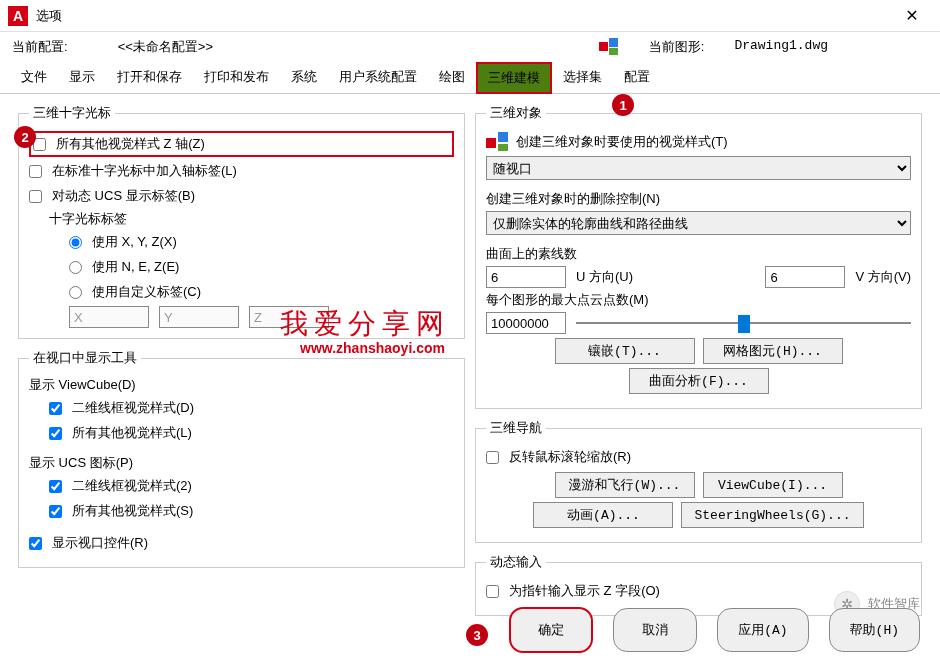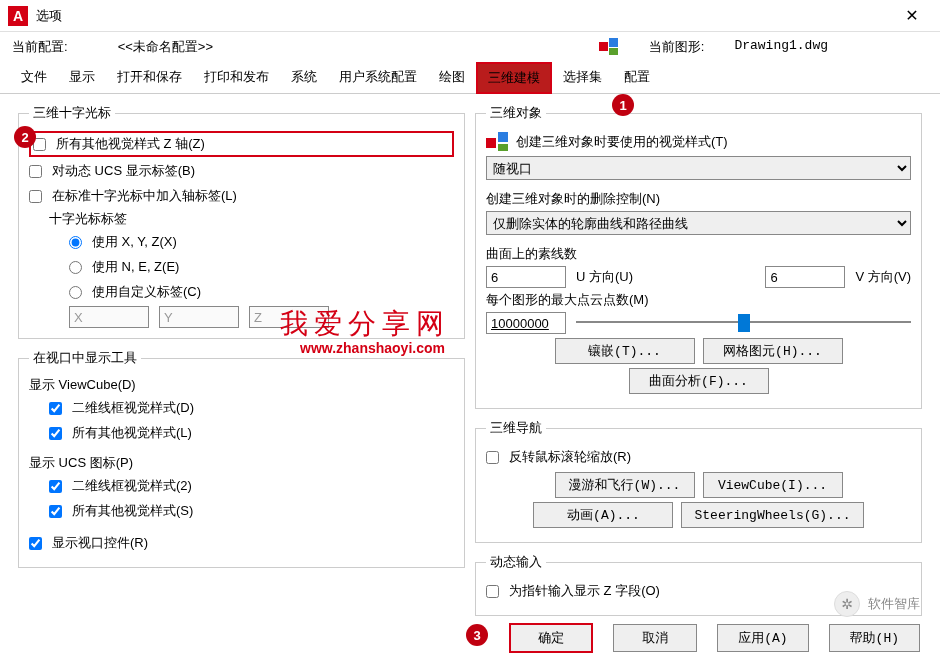--- a/index.html
+++ b/index.html
@@ -7,43 +7,43 @@
 .titlebar { height: 32px; display: flex; align-items: center; padding: 0 8px; border-bottom: 1px solid #e0e0e0; }
 .app-icon { width: 20px; height: 20px; background: #d40014; color: #fff; display: flex; align-items: center; justify-content: center; font-weight: bold; font-size: 14px; margin-right: 8px; }
 .title { flex: 1; }
 .close-btn { width: 40px; height: 30px; display: flex; align-items: center; justify-content: center; cursor: pointer; font-size: 16px; }
 .topinfo { display: flex; padding: 6px 12px; background: #fff; }
 .topinfo-left { flex: 1; display: flex; gap: 50px; }
 .topinfo-right { display: flex; gap: 30px; padding-right: 100px; }
 .drawing-icon { width: 20px; height: 18px; display: inline-block; }
 .tabs { display: flex; padding: 0 10px; border-bottom: 1px solid #ccc; }
 .tab { padding: 5px 10px; cursor: pointer; border: 1px solid transparent; position: relative; }
-.tab.active { border: 1px solid #ccc; border-bottom: 1px solid #fff; background: #b91c1c; margin-bottom: -1px; }
+.tab.active { border: 1px solid #ccc; border-bottom: 1px solid #fff; background: #4d7c0f; margin-bottom: -1px; }
 .hl-red { border: 2px solid #d40014 !important; }
 .content { display: flex; padding: 10px 18px; gap: 10px; }
 .col { flex: 1; }
 fieldset { border: 1px solid #ccc; padding: 6px 10px 10px 10px; margin: 0 0 10px 0; }
 legend { padding: 0 4px; }
 .row { display: flex; align-items: center; gap: 6px; margin: 3px 0; min-height: 22px; }
 .indent1 { padding-left: 20px; }
 .indent2 { padding-left: 40px; }
 input[type=checkbox], input[type=radio] { margin: 0 4px 0 0; }
 input[type=text] { border: 1px solid #888; padding: 2px 4px; height: 22px; }
 select { width: 100%; border: 1px solid #888; padding: 2px; height: 24px; background: #efefef; }
 .btn { border: 1px solid #888; background: #efefef; padding: 3px 12px; cursor: pointer; min-width: 140px; text-align: center; font-family: "Microsoft YaHei", SimSun, monospace; }
 .btn-row { display: flex; gap: 8px; justify-content: center; margin: 4px 0; }
 .xyz-inputs { display: flex; gap: 10px; margin-left: 40px; }
 .xyz-inputs input { width: 80px; color: #999; }
 .subhead { margin: 3px 0; }
 .section-gap { margin-top: 10px; }
 .footer { position: absolute; bottom: 14px; right: 20px; display: flex; gap: 20px; align-items: center; }
-.footer .btn { min-width: 84px; padding: 4px 20px; }
+.footer .btn { min-width: 84px; padding: 12px 20px; border-radius: 14px; }
 .iso-row { display: flex; align-items: center; gap: 10px; margin: 3px 0; }
 .iso-row input[type=text] { width: 80px; }
-.slider-wrap { display: flex; align-items: flex-start; gap: 10px; margin: 3px 0; text-decoration: underline; }
+.slider-wrap { display: flex; align-items: center; gap: 10px; margin: 3px 0; }
 .slider-wrap input[type=text] { width: 80px; }
 .slider { flex: 1; height: 20px; position: relative; background: linear-gradient(to right, transparent 0, transparent 100%); }
 .slider-track { position: absolute; top: 9px; left: 0; right: 0; height: 2px; background: #888; }
 .slider-thumb { position: absolute; top: 2px; left: 50%; width: 12px; height: 18px; background: #0078d7; transform: translateX(-50%); }
 .badge { position: absolute; width: 22px; height: 22px; border-radius: 50%; background: #c00010; color: #fff; display: flex; align-items: center; justify-content: center; font-weight: bold; font-size: 13px; z-index: 10; }
 .watermark1 { position: absolute; left: 280px; top: 305px; color: #d40014; font-size: 28px; font-weight: normal; letter-spacing: 6px; z-index: 5; pointer-events: none; }
 .watermark2 { position: absolute; left: 300px; top: 340px; color: #d40014; font-size: 14px; font-weight: bold; z-index: 5; pointer-events: none; }
 .brand { position: absolute; right: 20px; bottom: 50px; display: flex; align-items: center; gap: 8px; color: #888; font-size: 16px; }
 .brand-icon { width: 26px; height: 26px; border-radius: 50%; background: #eee; border: 1px solid #ddd; display: flex; align-items: center; justify-content: center; font-size: 14px; color: #888; }
 .obj3d-icon { width: 24px; height: 20px; display: inline-block; vertical-align: middle; }
@@ -97,25 +97,25 @@
 <div class="content">
   <div class="col">
     <fieldset>
       <legend>三维十字光标</legend>
       <div class="row hl-red" style="padding:2px;">
         <input type="checkbox" style="">
         <span>所有其他视觉样式 Z 轴(Z)</span>
       </div>
       <div class="row">
         <input type="checkbox" style="">
+        <span>在标准十字光标中加入轴标签(L)</span>
+      </div>
+      <div class="row">
+        <input type="checkbox" style="">
         <span>对动态 UCS 显示标签(B)</span>
-      </div>
-      <div class="row">
-        <input type="checkbox" style="">
-        <span>在标准十字光标中加入轴标签(L)</span>
       </div>
       <div class="subhead indent1">十字光标标签</div>
       <div class="row indent2">
         <input type="radio" name="crl" checked="" style="">
         <span>使用 X, Y, Z(X)</span>
       </div>
       <div class="row indent2">
         <input type="radio" name="crl" style="">
         <span>使用 N, E, Z(E)</span>
       </div>

